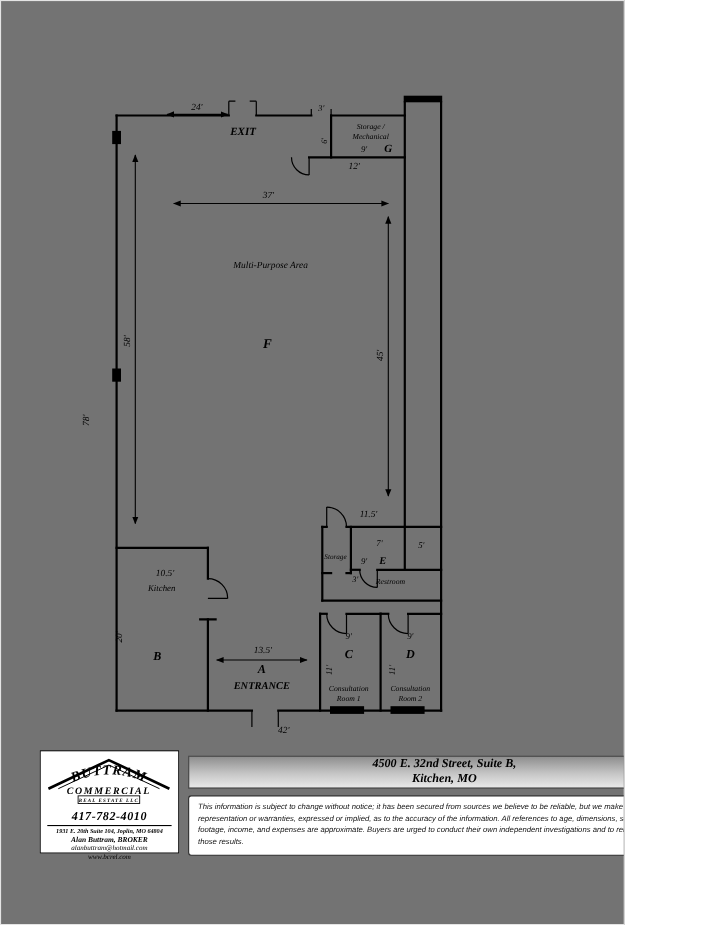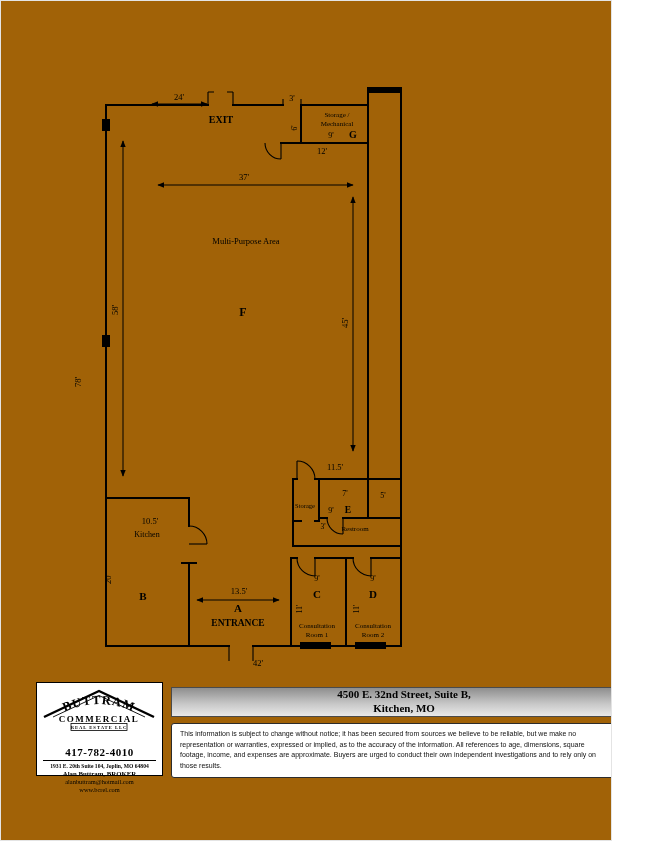--- a/index.html
+++ b/index.html
@@ -1,28 +1,28 @@
 <!DOCTYPE html>
 <html><head>
 <meta charset="utf-8">
 <title>Floor Plan Flyer</title>
 <style>
   html,body{margin:0;padding:0;background:#fff;}
   .page{
-    position:relative;width:612px;height:841px;background:#a16207;
+    position:relative;width:568px;height:841px;background:#737373;
     border:1px solid #e4e4e4;box-sizing:border-box;overflow:hidden;
-    font-family:"Liberation Serif","DejaVu Serif",serif;color:#000;
+    font-family:"Liberation Serif","DejaVu Serif",serif;color:#000;font-style:italic;
   }
   .plan-svg{position:absolute;left:0;top:0;}
   .brand-box{
     position:absolute;left:35px;top:681px;width:127px;height:94px;
     border:1px solid #000;box-sizing:border-box;text-align:center;
     padding-top:1px;background:#fff;
   }
-  .brand-phone{font-size:11px;font-weight:bold;letter-spacing:.5px;margin-top:11px;}
+  .brand-phone{font-size:11px;font-weight:bold;letter-spacing:.5px;margin-top:0;}
   .brand-rule{border-top:1px solid #000;margin:2px 6px 2px 6px;}
   .brand-address{font-size:5.6px;font-weight:bold;white-space:nowrap;}
   .brand-broker{font-size:6.8px;font-weight:bold;margin-top:1px;}
   .brand-email{font-size:6.4px;margin-top:1px;}
   .brand-website{font-size:6.4px;margin-top:1px;}
   .addr-bar{
     position:absolute;left:170px;top:686px;width:447px;height:30px;box-sizing:border-box;
     border:1px solid #4a4a4a;
     background:linear-gradient(180deg,#8e8e8e 0%,#c6c6c6 55%,#e9e9e9 100%);
     display:flex;flex-direction:column;align-items:center;justify-content:center;

